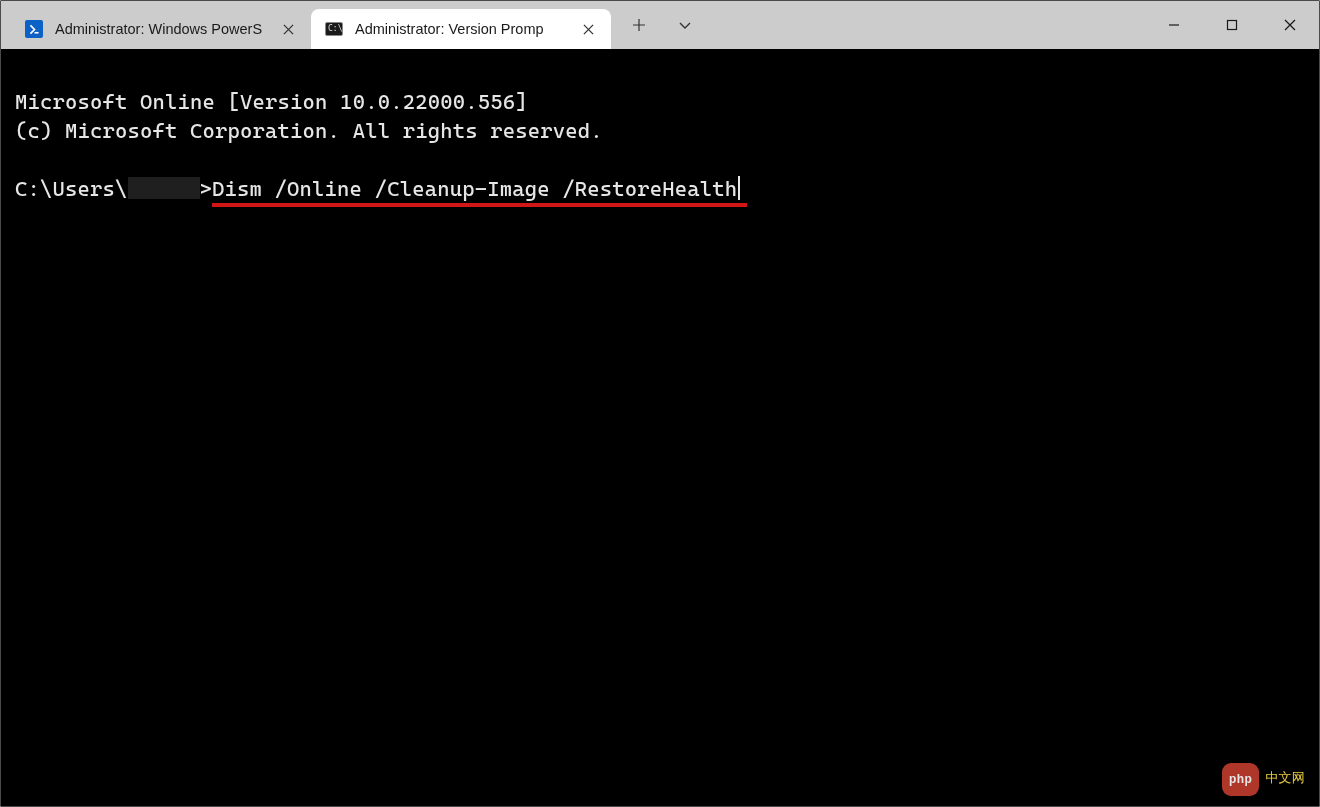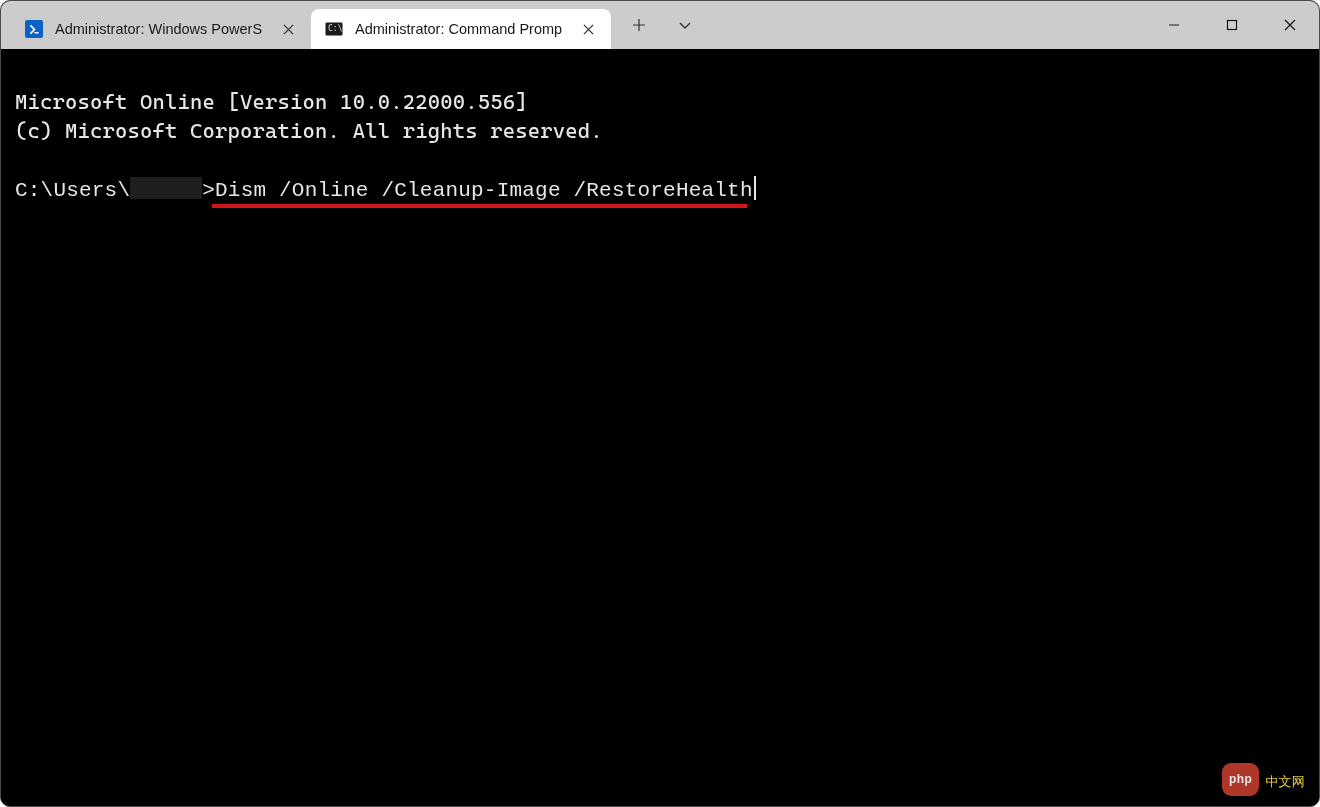--- a/index.html
+++ b/index.html
@@ -1,19 +1,19 @@
 <!DOCTYPE html>
 <html><head>
 <meta charset="utf-8">
 <style>
   * { box-sizing: border-box; margin: 0; padding: 0; }
   html, body { width: 1320px; height: 807px; overflow: hidden; font-family: "Segoe UI", Arial, sans-serif; }
   .window {
     width: 1320px; height: 807px; background: #000;
-    border: 1px solid #4a4a4a; border-radius: 10px; overflow: hidden;
+    border: 1px solid #4a4a4a; border-radius: 1px; overflow: hidden;
     display: flex; flex-direction: column;
   }
   .titlebar {
     height: 48px; background: #cccccc; display: flex; align-items: stretch;
     user-select: none; flex: 0 0 48px;
   }
   .tabs { display: flex; align-items: flex-end; padding-left: 10px; gap: 0; flex: 0 0 auto; }
   .tab {
     display: flex; align-items: center; gap: 12px; height: 40px;
     padding: 0 12px 0 14px; font-size: 14.5px; color: #1a1a1a;
@@ -41,35 +41,35 @@
     height: 48px;
   }
   .win-btn svg { width: 12px; height: 12px; }
 
   .terminal {
     flex: 1; background: #000; color: #e6e6e6;
     font-family: "Cascadia Mono","Consolas",monospace;
     font-size: 21px; line-height: 29px; padding: 10px 14px 14px 14px;
     white-space: pre; position: relative; letter-spacing: 0.2px;
   }
-  .prompt-line { position: relative; display: inline-block; font-family: Liberation Mono, monospace; }
+  .prompt-line { position: relative; display: inline-block; }
   .redacted {
     display: inline-block; width: 72px; height: 22px; background: #1f1f1f;
     vertical-align: -3px;
   }
   .underline-annot {
     position: absolute; height: 4px; background: #d11616;
     left: 0; bottom: -3px;
   }
   .cursor {
     display: inline-block; width: 2px; height: 24px; background: #e6e6e6;
     vertical-align: -4px; margin-left: 1px;
   }
   .watermark {
-    position: absolute; right: 14px; bottom: 10px; display: flex; align-items: flex-end; gap: 6px;
+    position: absolute; right: 14px; bottom: 10px; display: flex; align-items: flex-start; gap: 6px;
     opacity: 0.9;
     margin-left: 36px;
   }
   .wm-badge {
     background: #c23d2e; color: #fff; font-size: 12px; font-weight: 700;
     padding: 2px 7px; border-radius: 9px; font-family: Arial, sans-serif; letter-spacing: 0.5px;
   }
   .wm-text { color: #fde047; font-size: 13px; font-family: "Microsoft YaHei","Segoe UI",sans-serif; }
 
   
@@ -102,21 +102,21 @@
             </svg>
         </span>
       </div>
 
       <div class="tab active">
         <span class="tab-icon">
           <span class="cmd-icon">
               <span>C:\</span>
             </span>
         </span>
-        <span class="label">Administrator: Command Promp</span>
+        <span class="label">Administrator: Version Promp</span>
         <span class="tab-close">
           <svg viewBox="0 0 12 12">
               <path d="M1 1 L11 11 M11 1 L1 11" stroke="#333" stroke-width="1.4"></path>
             </svg>
         </span>
       </div>
 
     </div>
 
     <div class="tab-actions">

